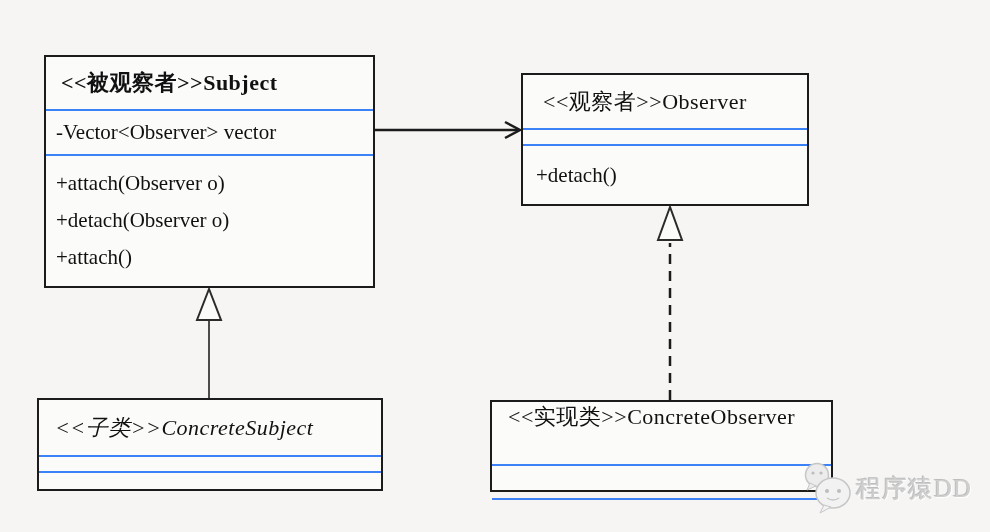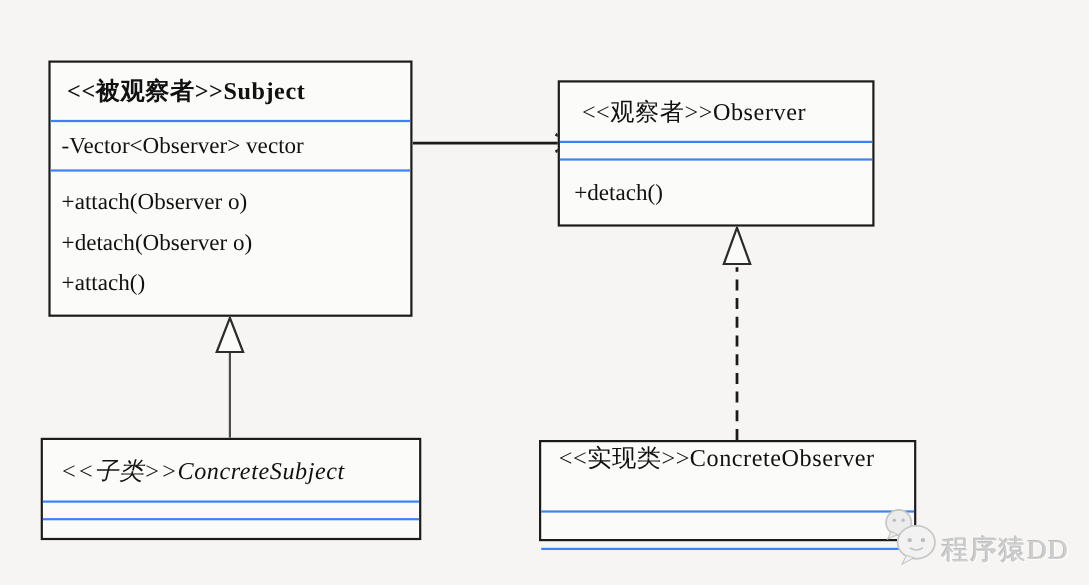--- a/index.html
+++ b/index.html
@@ -37,41 +37,41 @@
   .uml-line  { font-size: 21px; white-space: nowrap; }
 
   
   #cls-subject { left: 44px; top: 55px; width: 331px; height: 233px; }
   #cls-subject .c-title   { height: 52px; padding-left: 15px; font-weight: bold; }
   #cls-subject .c-attrs   { height: 45px; padding-left: 10px; }
   #cls-subject .c-methods { flex: 1; flex-direction: column; align-items: flex-start; padding: 9px 0 0 10px; }
   #cls-subject .c-methods .uml-line { height: 37px; display: flex; align-items: center; }
 
   
-  #cls-observer { left: 507px; top: 73px; width: 288px; height: 133px; }
+  #cls-observer { left: 521px; top: 73px; width: 288px; height: 133px; }
   #cls-observer .c-title   { height: 53px; padding-left: 20px; }
   #cls-observer .c-attrs   { height: 16px; }
   #cls-observer .c-methods { flex: 1; padding-left: 13px; }
 
   
   #cls-concrete-subject { left: 37px; top: 398px; width: 346px; height: 93px; font-style: italic; }
   #cls-concrete-subject .c-title { height: 55px; padding-left: 16px; }
   #cls-concrete-subject .c-row1  { height: 16px; }
   #cls-concrete-subject .c-row2  { flex: 1; }
 
   
   #cls-concrete-observer { left: 490px; top: 400px; width: 343px; height: 92px; gap: 32px; }
   #cls-concrete-observer .c-title { height: 54px; padding-left: 16px; }
   #cls-concrete-observer .c-row1  { height: 15px; }
   #cls-concrete-observer .c-row2  { flex: 1; }
 
   
   .watermark {
     position: absolute; left: 800px; top: 460px;
-    display: flex; align-items: flex-end;
+    display: flex; align-items: center;
   }
   .watermark-text {
     font-size: 25px;
     color: #cfcfcf;
     letter-spacing: 1px;
     text-shadow: -1px -1px 0 #bdbdbd, 1px 1px 1px #ffffff;
     white-space: nowrap;
   }
 </style>
 </head>

